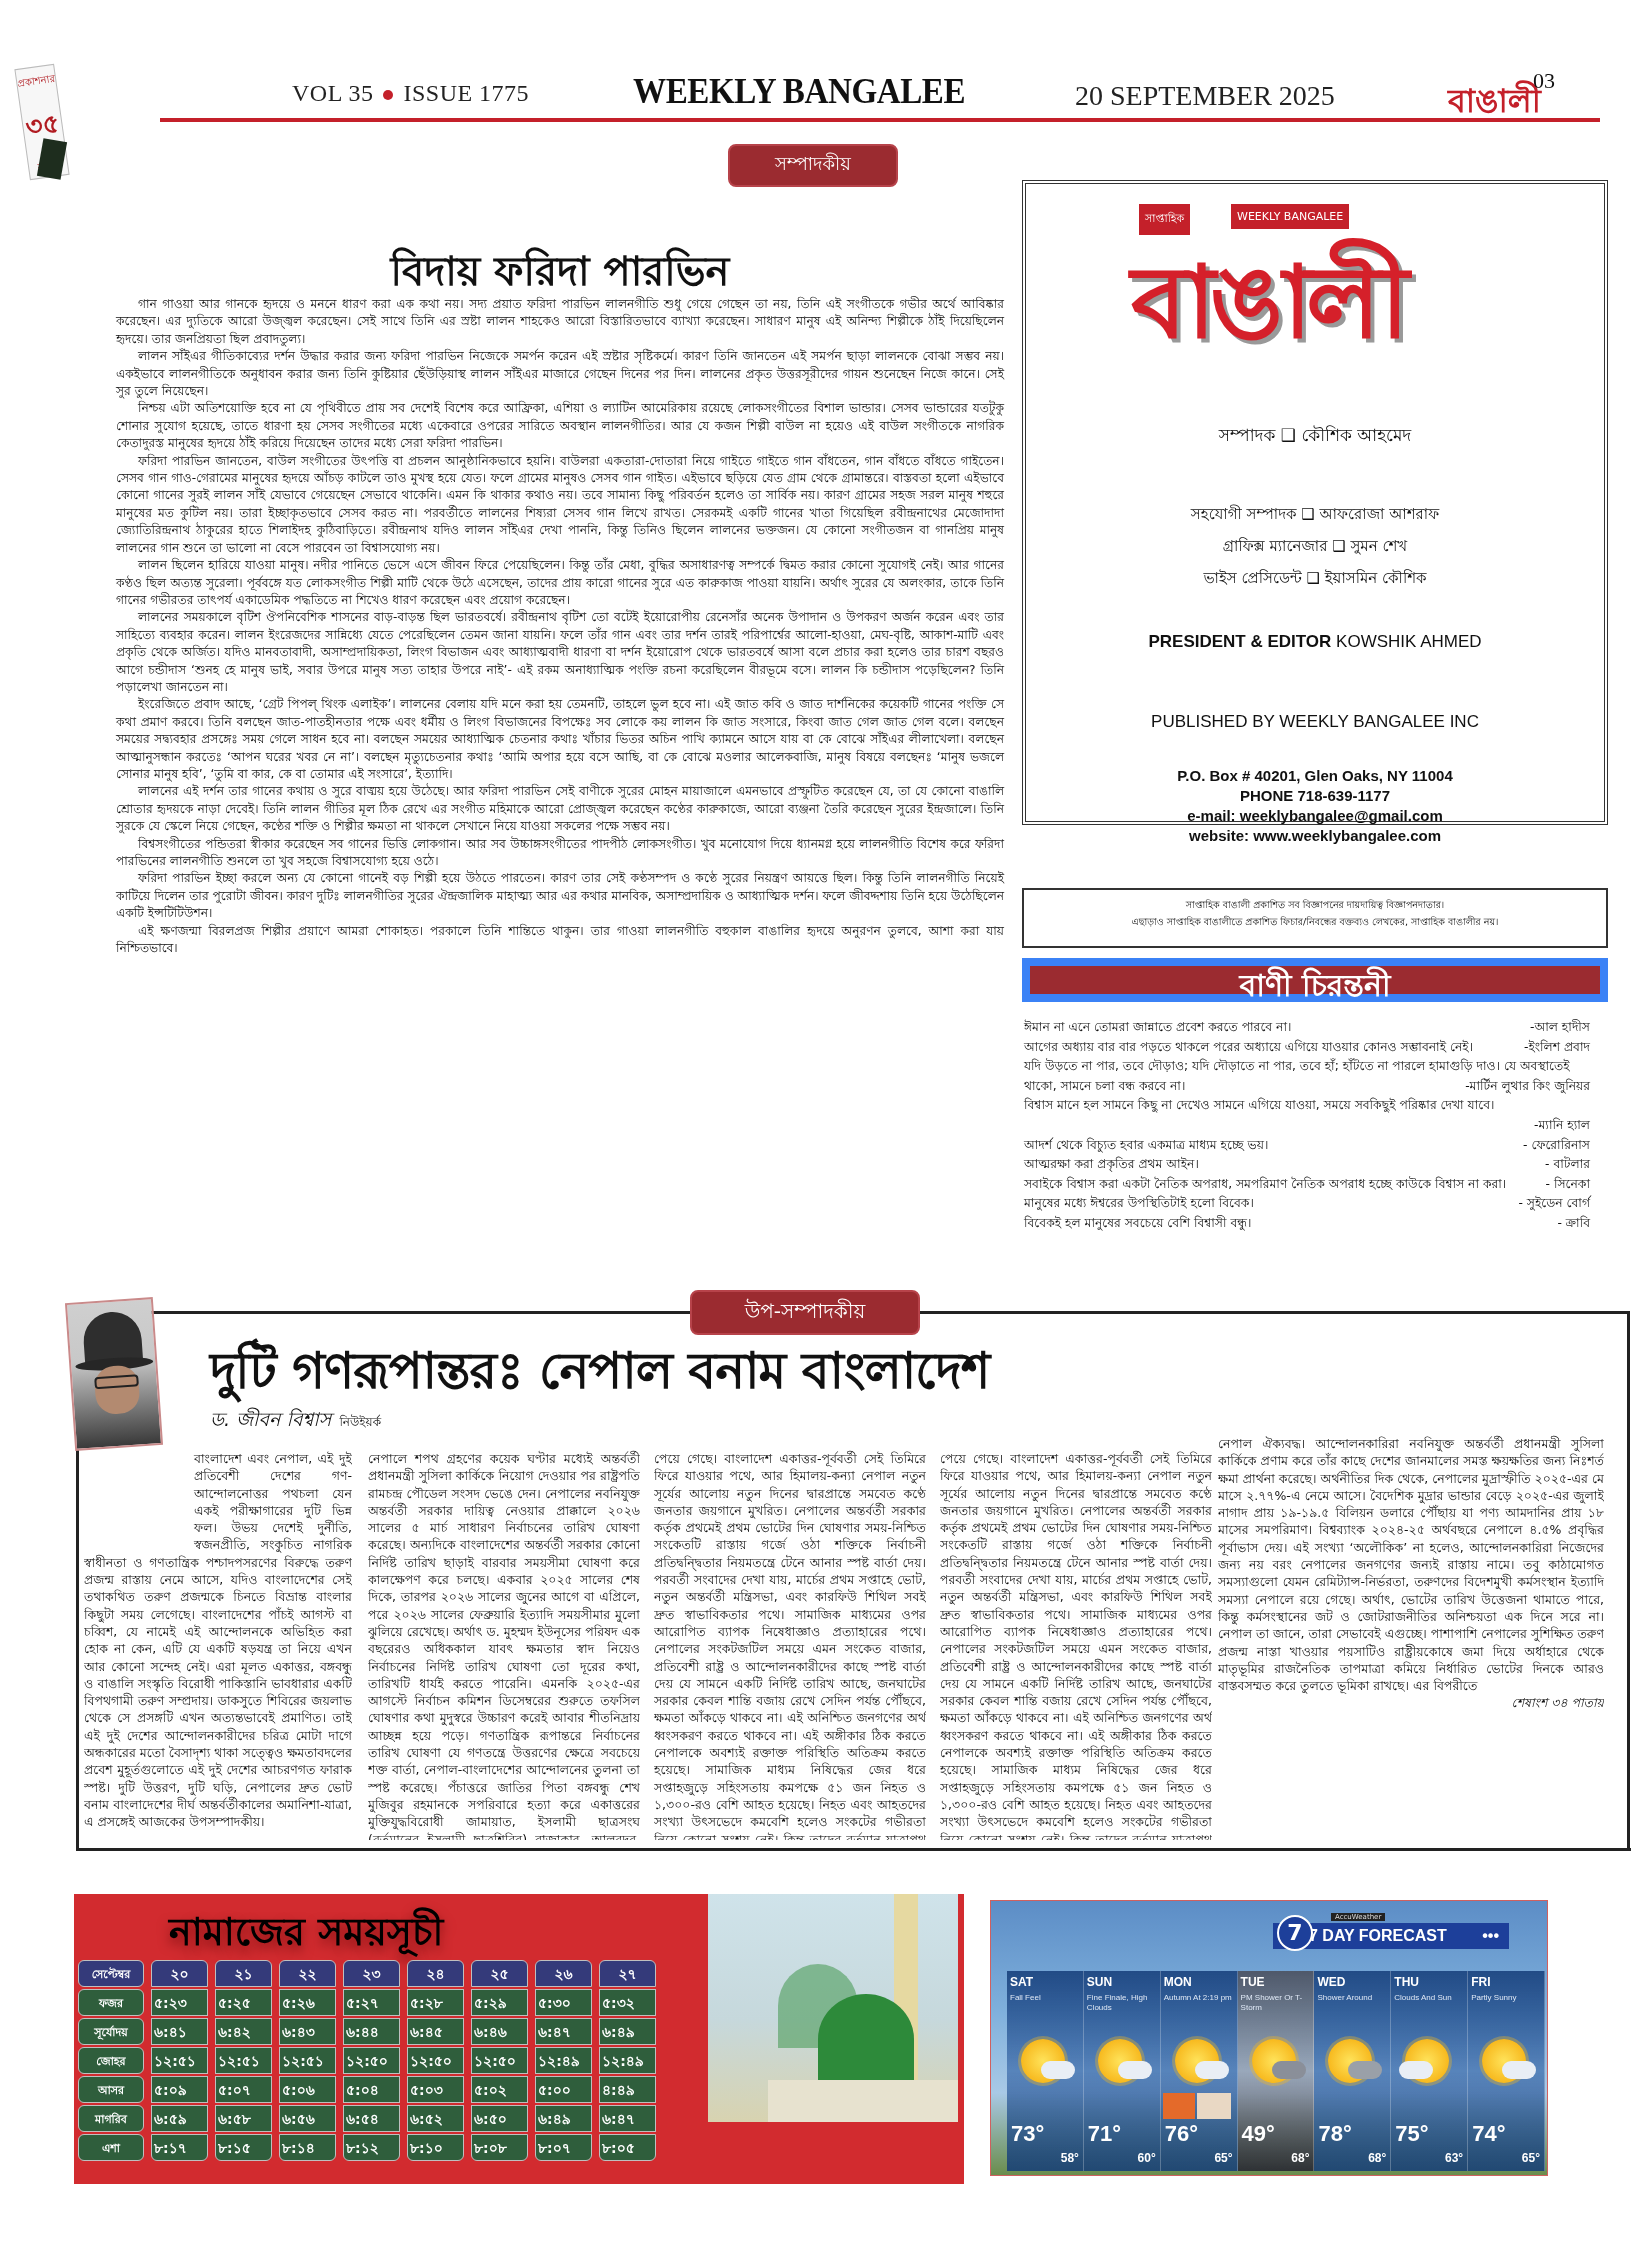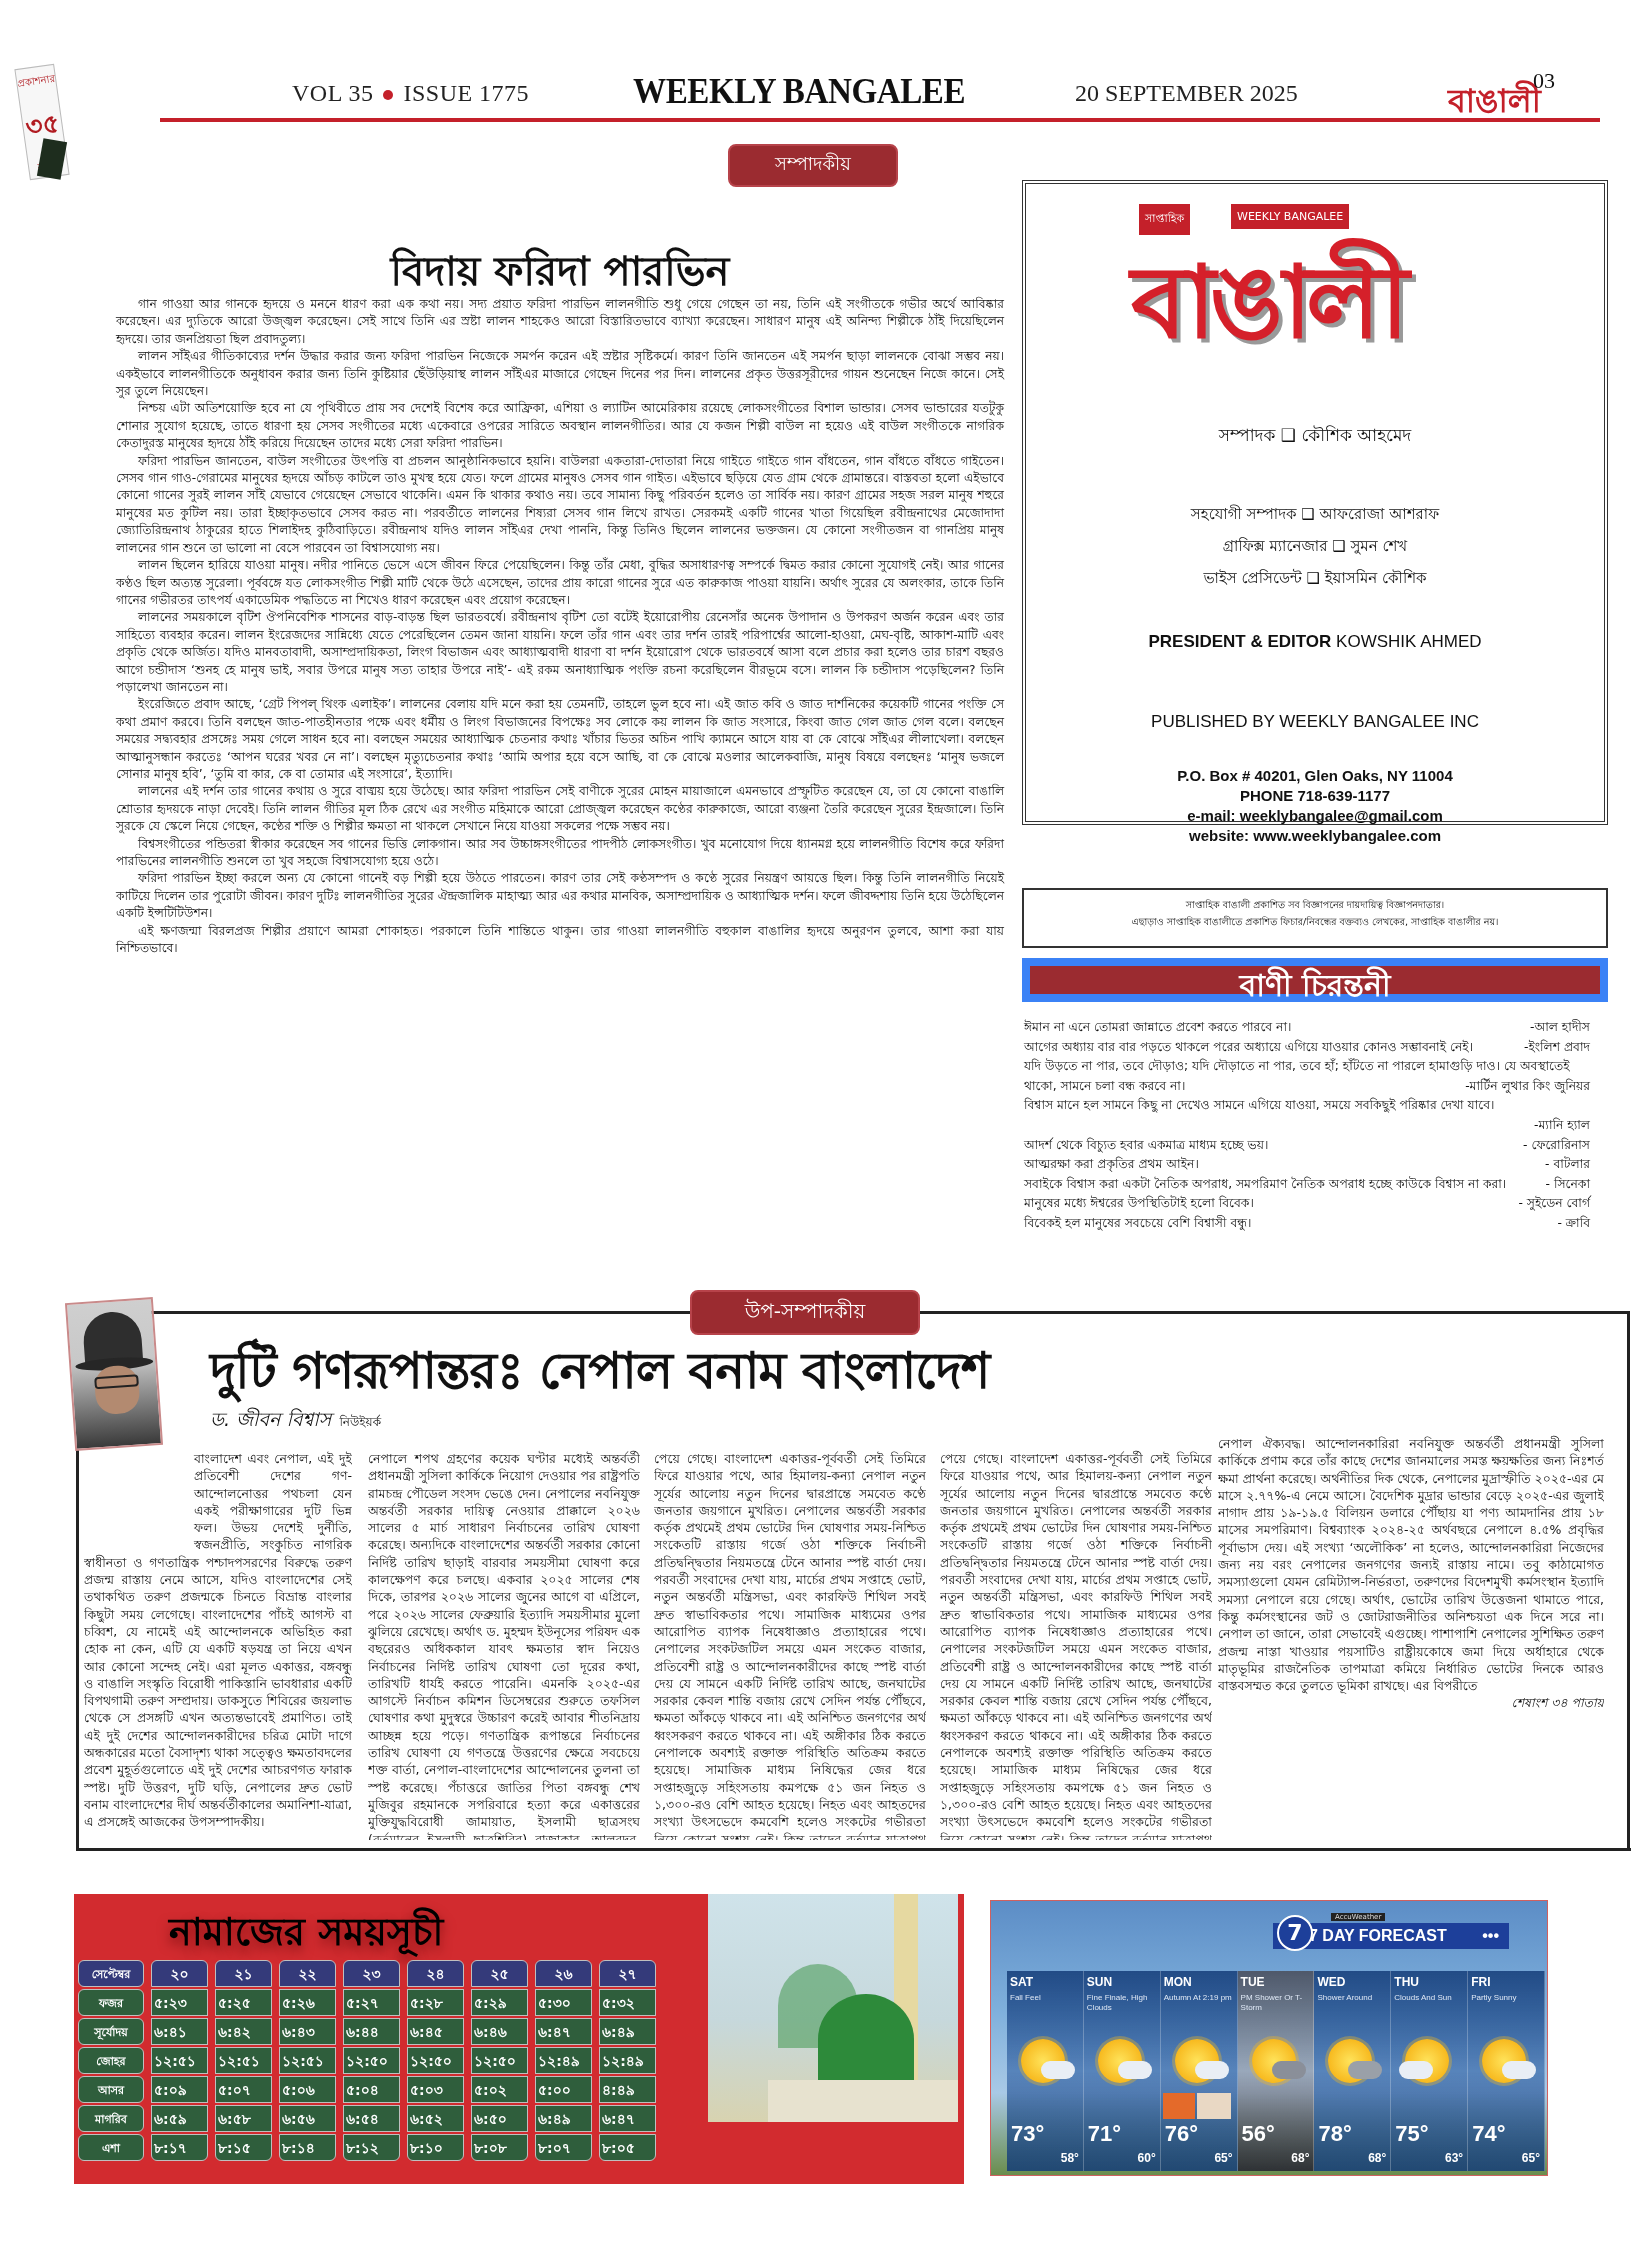--- a/index.html
+++ b/index.html
@@ -10,21 +10,21 @@
   .anniv-badge { position: absolute; left: 22px; top: 66px; width: 46px; height: 112px; }
   .anniv-card { position: absolute; left: 0; top: 0; width: 40px; height: 112px; background:#f7f7f7; border:1px solid #bbb; transform: rotate(-8deg); }
   .anniv-card span { position:absolute; left:0; right:0; text-align:center; font-size:10px; color:#b11c22; }
   .anniv-num { top:38px; font-size:26px !important; font-weight:bold; }
   .anniv-hand { position:absolute; left:40px; top:140px; width:24px; height:38px; background:#1e2d1e; transform: rotate(10deg); }
 
   .mast { position: absolute; left: 0; top: 60px; width: 1650px; height: 60px; }
   .mast-vol { position:absolute; left:292px; top:20px; font-family:"Liberation Serif", serif; font-size:24px; letter-spacing:0.5px; color:#222; }
   .mast-dot { display:inline-block; width:10px; height:10px; border-radius:50%; background:#c4202a; margin:0 10px; vertical-align:middle; }
   .mast-title { position:absolute; left:633px; top:10px; font-family:"Liberation Serif", serif; font-weight:bold; font-size:36px; color:#111; letter-spacing:-0.5px; transform:scaleX(0.92); transform-origin:left; }
-  .mast-date { position:absolute; left:1075px; top:20px; font-family:"Liberation Serif", serif; font-size:24px; color:#222; }
+  .mast-date { position:absolute; left:1075px; top:20px; font-family:"Liberation Serif", serif; font-size:28px; color:#222; }
   .mast-logo { position:absolute; left:1448px; top:14px; width:68px; height:54px; color:#c4202a; font-weight:bold; font-size:32px; text-align:center; line-height:54px; }
   .mast-page { position:absolute; left:1533px; top:8px; font-family:"Liberation Serif", serif; font-size:22px; }
   .mast-rule { position:absolute; left:160px; top:118px; width:1440px; height:4px; background:#c4202a; }
 
   
   .tag { position:absolute; background:#9b2b30; color:#fff; border-radius:8px; font-size:18px; text-align:center; padding:4px 14px; border:2px solid #b7434a; }
 
   
   .ed-title { position:absolute; left:110px; top:240px; width:900px; text-align:center; font-size:40px; font-weight:bold; color:#111; }
   .ed-body { position:absolute; left:116px; top:296px; width:888px; font-size:12.2px; line-height:17.4px; text-align:justify; color:#111; }
@@ -330,21 +330,21 @@
       <div style="position:absolute; left:2px; top:122px; width:32px; height:26px; background:#e46a2a;"></div>
       <div style="position:absolute; left:36px; top:122px; width:34px; height:26px; background:#e9d8c4;"></div>
       <div class="w-hi">76°</div>
       <div class="w-lo">65°</div>
     </div>
     <div class="w-day dark">
       <div class="w-name">TUE</div>
       <div class="w-desc">PM Shower Or T-Storm</div>
       <div class="w-sun"></div>
       <div class="w-cloud" style="background:#8a8f99"></div>
-      <div class="w-hi">56°</div>
+      <div class="w-hi">49°</div>
       <div class="w-lo">68°</div>
     </div>
     <div class="w-day">
       <div class="w-name">WED</div>
       <div class="w-desc">Shower Around</div>
       <div class="w-sun"></div>
       <div class="w-cloud" style="background:#9aa0a8"></div>
       <div class="w-hi">78°</div>
       <div class="w-lo">68°</div>
     </div>

